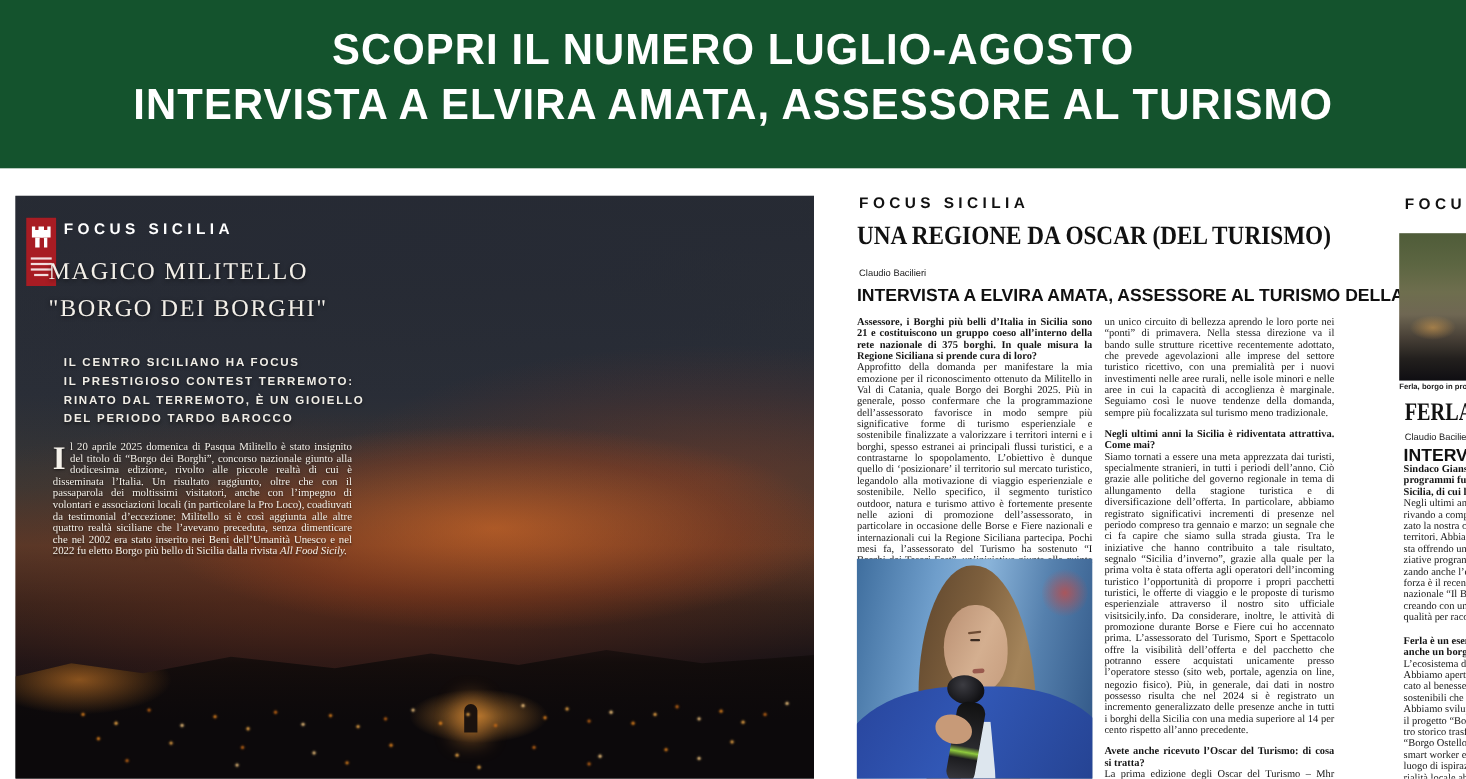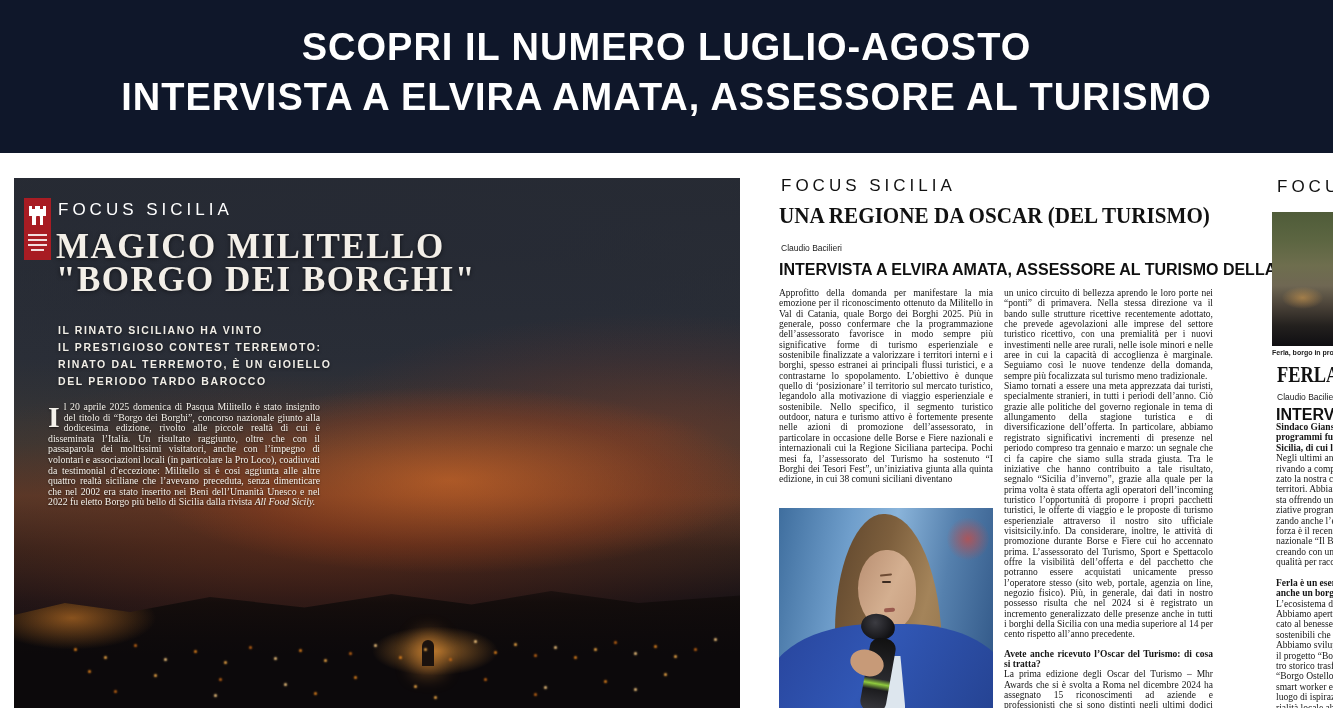--- a/index.html
+++ b/index.html
@@ -1,21 +1,21 @@
 <!DOCTYPE html>
 <html><head>
 <meta charset="utf-8">
 <style>
   html,body{margin:0;padding:0;}
   body{
     width:1333px;height:708px;position:relative;overflow:hidden;background:#ffffff;
     font-family:"Liberation Sans",sans-serif;
   }
   
-  .banner{position:absolute;left:0;top:0;width:1333px;height:153px;background:#0f172a;cursor:pointer;}
+  .banner{position:absolute;left:0;top:0;width:1333px;height:153px;background:#14532d;cursor:pointer;}
   .banner-line{color:#ffffff;font-weight:bold;text-align:center;font-size:38px;line-height:50px;letter-spacing:1px;white-space:nowrap;transform:scaleY(1.04);}
   .banner-inner{padding-top:21px;}
   
   .page-left{position:absolute;left:14px;top:178px;width:726px;height:530px;overflow:hidden;
     background:
       radial-gradient(ellipse 430px 130px at 60% 57%, rgba(224,112,40,.60), rgba(170,70,28,.28) 50%, rgba(0,0,0,0) 72%),
       radial-gradient(ellipse 700px 220px at 42% 66%, rgba(130,52,24,.45), rgba(0,0,0,0) 70%),
       radial-gradient(ellipse 500px 170px at 88% 48%, rgba(150,60,30,.38), rgba(0,0,0,0) 70%),
       radial-gradient(ellipse 900px 300px at 50% 6%, rgba(38,42,52,.92), rgba(0,0,0,0) 82%),
       linear-gradient(180deg,#272b33 0%,#2b2f38 34%,#3a3734 50%,#53382a 60%,#30211c 70%,#181216 80%,#0c0a0e 92%,#080709 100%);
@@ -37,23 +37,23 @@
       385px 478px 2px #e8871e,410px 470px 2px #f9b04a,435px 480px 2px #c96a15,460px 462px 2px #ffd087,
       480px 473px 2px #e8871e,500px 465px 2px #f9b04a,520px 476px 2px #c96a15,540px 468px 2px #ffd087,
       560px 478px 2px #e8871e,580px 470px 2px #f9b04a,600px 463px 2px #c96a15,620px 474px 2px #ffd087,
       640px 467px 2px #e8871e,660px 477px 2px #f9b04a,680px 470px 2px #c96a15,700px 460px 2px #ffd087,
       74px 492px 2px #e8871e,140px 496px 2px #f9b04a,205px 500px 2px #c96a15,270px 505px 2px #ffd087,
       340px 498px 2px #e8871e,400px 507px 2px #f9b04a,470px 500px 2px #c96a15,530px 508px 2px #ffd087,
       590px 502px 2px #e8871e,650px 495px 2px #f9b04a,100px 512px 2px #c96a15,200px 516px 2px #ffd087,
       300px 514px 2px #e8871e,420px 518px 2px #f9b04a,520px 515px 2px #c96a15,620px 510px 2px #ffd087;}
   .logo{position:absolute;left:10px;top:20px;width:27px;height:62px;background:#a81c23;}
   .logo svg{display:block;}
-  .kicker{font-weight:normal;font-size:17px;letter-spacing:4px;white-space:nowrap;}
+  .kicker{font-weight:bold;font-size:14px;letter-spacing:4px;white-space:nowrap;}
   .kicker-left{position:absolute;left:44px;top:22px;color:#ffffff;}
-  .title-left{position:absolute;left:42px;top:52px;color:#f3efe8;font-family:"Liberation Serif",serif;font-weight:bold;font-size:35px;line-height:33px;letter-spacing:1.5px;text-shadow:0 1px 4px rgba(0,0,0,.55);white-space:nowrap;}
+  .title-left{position:absolute;left:30px;top:52px;color:#f3efe8;font-family:"Liberation Serif",serif;font-weight:normal;font-size:22px;line-height:33px;letter-spacing:1.5px;text-shadow:0 1px 4px rgba(0,0,0,.55);white-space:nowrap;}
   .subtitle-left{position:absolute;left:44px;top:144px;color:#f1eee7;font-weight:bold;font-size:10.5px;letter-spacing:1.6px;line-height:17px;text-shadow:0 1px 3px rgba(0,0,0,.5);white-space:nowrap;}
   .body-left{position:absolute;left:34px;top:224px;width:272px;color:#f4f1ea;font-family:"Liberation Serif",serif;font-size:9.8px;line-height:10.6px;text-align:justify;text-shadow:0 1px 2px rgba(0,0,0,.6);}
   .dropcap{float:left;font-size:30px;line-height:25px;padding:2px 4px 0 0;font-weight:bold;}
   .italic{font-style:italic;}
   
   .kicker-center{position:absolute;left:781px;top:176px;color:#111111;}
   .title-center{position:absolute;left:779px;top:200px;color:#111111;font-family:"Liberation Serif",serif;font-weight:bold;font-size:24px;line-height:30px;white-space:nowrap;transform:scaleX(.88);transform-origin:left top;}
   .author{font-weight:normal;font-size:8.5px;color:#1a1a1a;white-space:nowrap;}
   .author-center{position:absolute;left:781px;top:243px;}
   .standfirst{font-weight:bold;font-size:16px;color:#101010;white-space:nowrap;}
@@ -126,42 +126,44 @@
   </div>
 
   <div class="kicker kicker-left">FOCUS SICILIA</div>
   <div class="title-left">
     <div>MAGICO MILITELLO</div>
     <div>"BORGO DEI BORGHI"</div>
   </div>
 
   <div class="subtitle-left">
 
-  <div>IL RINATO SICILIANO HA VINTO</div>
+  <div>IL CENTRO SICILIANO HA FOCUS</div>
       <div>IL PRESTIGIOSO CONTEST TERREMOTO:</div>
       <div>RINATO DAL TERREMOTO, È UN GIOIELLO</div>
       <div>DEL PERIODO TARDO BAROCCO</div>
     </div>
 
   <div class="body-left">
     <span class="dropcap">I</span><span>l 20 aprile 2025 domenica di Pasqua Militello è stato insignito del titolo di “Borgo dei Borghi”, concorso nazionale giunto alla dodicesima edizione, rivolto alle piccole realtà di cui è disseminata l’Italia. Un risultato raggiunto, oltre che con il passaparola dei moltissimi visitatori, anche con l’impegno di volontari e associazioni locali (in particolare la Pro Loco), coadiuvati da testimonial d’eccezione: Militello si è così aggiunta alle altre quattro realtà siciliane che l’avevano preceduta, senza dimenticare che nel 2002 era stato inserito nei Beni dell’Umanità Unesco e nel 2022 fu eletto Borgo più bello di Sicilia dalla rivista </span><span class="italic">All Food Sicily.</span>
   </div>
 </div>
 
 <div class="kicker kicker-center">FOCUS SICILIA</div>
 <div class="title-center">UNA REGIONE DA OSCAR (DEL TURISMO)</div>
 <div class="author author-center">Claudio Bacilieri</div>
 <div class="standfirst standfirst-center">INTERVISTA A ELVIRA AMATA, ASSESSORE AL TURISMO DELLA REGIONE SICILIANA</div>
 
 <div class="cols">
   <div class="col col1">
+    <p class="q">Assessore, i Borghi più belli d’Italia in Sicilia sono 21 e costituiscono un gruppo coeso all’interno della rete nazionale di 375 borghi. In quale misura la Regione Siciliana si prende cura di loro?</p>
     <p class="a">Approfitto della domanda per manifestare la mia emozione per il riconoscimento ottenuto da Militello in Val di Catania, quale Borgo dei Borghi 2025. Più in generale, posso confermare che la programmazione dell’assessorato favorisce in modo sempre più significative forme di turismo esperienziale e sostenibile finalizzate a valorizzare i territori interni e i borghi, spesso estranei ai principali flussi turistici, e a contrastarne lo spopolamento. L’obiettivo è dunque quello di ‘posizionare’ il territorio sul mercato turistico, legandolo alla motivazione di viaggio esperienziale e sostenibile. Nello specifico, il segmento turistico outdoor, natura e turismo attivo è fortemente presente nelle azioni di promozione dell’assessorato, in particolare in occasione delle Borse e Fiere nazionali e internazionali cui la Regione Siciliana partecipa. Pochi mesi fa, l’assessorato del Turismo ha sostenuto “I Borghi dei Tesori Fest”, un’iniziativa giunta alla quinta edizione, in cui 38 comuni siciliani diventano</p>
   </div>
   <div class="col col2">
     <p class="a">un unico circuito di bellezza aprendo le loro porte nei “ponti” di primavera. Nella stessa direzione va il bando sulle strutture ricettive recentemente adottato, che prevede agevolazioni alle imprese del settore turistico ricettivo, con una premialità per i nuovi investimenti nelle aree rurali, nelle isole minori e nelle aree in cui la capacità di accoglienza è marginale. Seguiamo così le nuove tendenze della domanda, sempre più focalizzata sul turismo meno tradizionale.</p>
+    <p class="q">Negli ultimi anni la Sicilia è ridiventata attrattiva. Come mai?</p>
     <p class="a">Siamo tornati a essere una meta apprezzata dai turisti, specialmente stranieri, in tutti i periodi dell’anno. Ciò grazie alle politiche del governo regionale in tema di allungamento della stagione turistica e di diversificazione dell’offerta. In particolare, abbiamo registrato significativi incrementi di presenze nel periodo compreso tra gennaio e marzo: un segnale che ci fa capire che siamo sulla strada giusta. Tra le iniziative che hanno contribuito a tale risultato, segnalo “Sicilia d’inverno”, grazie alla quale per la prima volta è stata offerta agli operatori dell’incoming turistico l’opportunità di proporre i propri pacchetti turistici, le offerte di viaggio e le proposte di turismo esperienziale attraverso il nostro sito ufficiale visitsicily.info. Da considerare, inoltre, le attività di promozione durante Borse e Fiere cui ho accennato prima. L’assessorato del Turismo, Sport e Spettacolo offre la visibilità dell’offerta e del pacchetto che potranno essere acquistati unicamente presso l’operatore stesso (sito web, portale, agenzia on line, negozio fisico). Più, in generale, dai dati in nostro possesso risulta che nel 2024 si è registrato un incremento generalizzato delle presenze anche in tutti i borghi della Sicilia con una media superiore al 14 per cento rispetto all’anno precedente.</p>
     <p class="q">Avete anche ricevuto l’Oscar del Turismo: di cosa si tratta?</p>
     <p class="a">La prima edizione degli Oscar del Turismo – Mhr Awards che si è svolta a Roma nel dicembre 2024 ha assegnato 15 riconoscimenti ad aziende e professionisti che si sono distinti negli ultimi dodici mesi in altrettanti settori del</p>
   </div>
 
   <div class="photo-woman">
     <div class="pw-red"></div>
     <div class="pw-hair"></div>
     <div class="pw-face"></div>
     <div class="pw-brow"></div>

